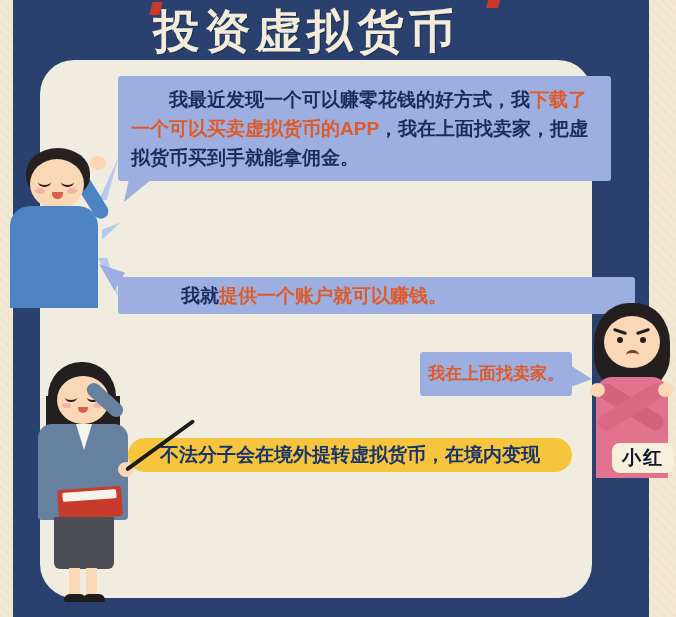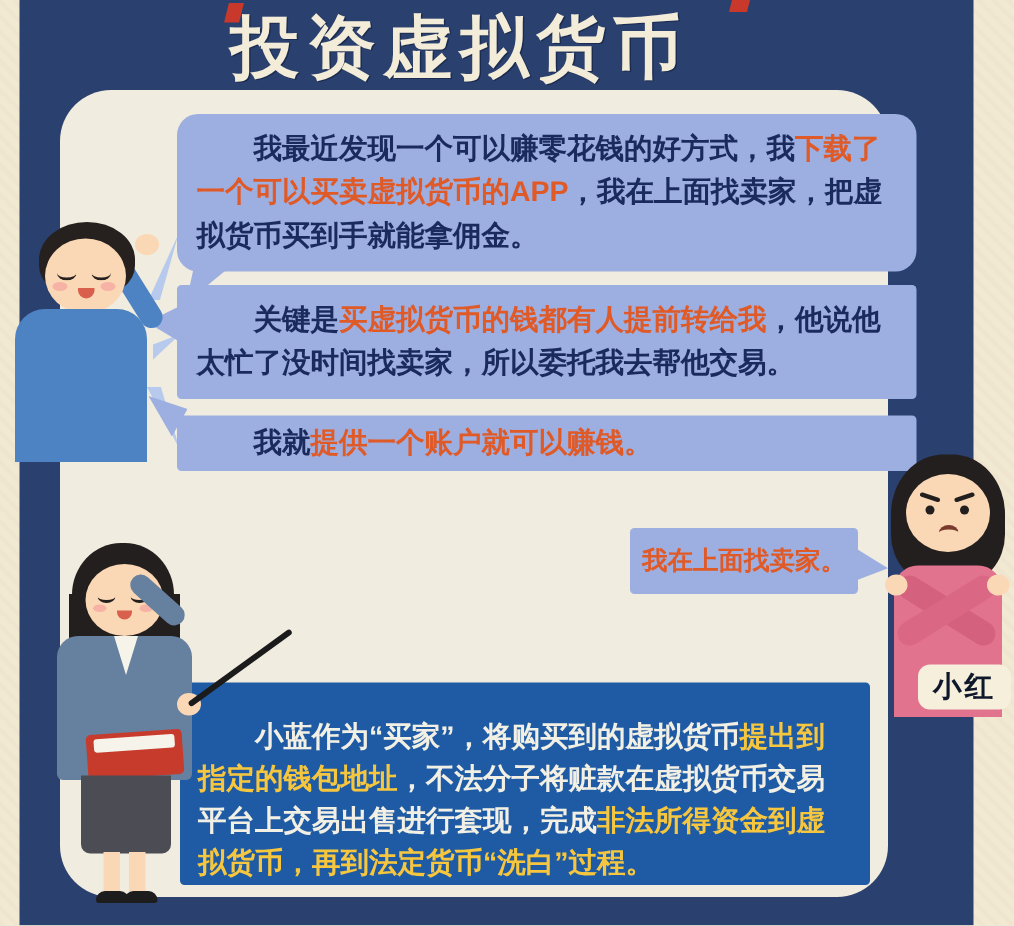--- a/index.html
+++ b/index.html
@@ -13,23 +13,23 @@
   .red-mark{position:absolute;background:#c9392b;}
   .mark1{left:151px;top:2px;width:10px;height:13px;transform:skewX(-14deg);}
   .mark2{left:487px;top:0;width:12px;height:8px;transform:skewX(-14deg);}
   .panel{position:absolute;left:40px;top:60px;width:552px;height:538px;background:#f0ecdf;border-radius:34px;}
 
   
   .bubble{position:absolute;background:#9dafe0;color:#1a2a5c;font-weight:700;
     font-size:19px;line-height:29px;border-radius:3px;}
   .bubble .txt-navy{color:#1a2a5c;}
   .bubble .txt-orange{color:#e05a28;}
-  .b1{left:118px;top:76px;width:467px;padding:9px 13px;text-indent:2em;border-radius:14px;}
+  .b1{left:118px;top:76px;width:467px;padding:9px 13px;text-indent:2em;}
   .b2{left:118px;top:190px;width:467px;padding:9px 13px;text-indent:2em;}
-  .b3{left:118px;top:277px;width:467px;padding:4px 13px;text-indent:2em;}
+  .b3{left:118px;top:277px;width:467px;padding:4px 25px;text-indent:2em;}
   .b4{left:420px;top:352px;width:152px;height:44px;line-height:44px;text-align:center;font-size:17px;}
   .tail{position:absolute;background:#9dafe0;}
   .tail-b1{left:6px;bottom:-21px;width:28px;height:23px;clip-path:polygon(0 100%,18% 0,100% 0);}
   .tail-b2{left:-20px;top:14px;width:22px;height:24px;clip-path:polygon(0 45%,100% 0,100% 100%);}
   .tail-b3{left:-19px;top:-13px;width:26px;height:27px;clip-path:polygon(0 0,100% 32%,60% 100%);}
   .tail-b4{right:-20px;top:12px;width:24px;height:24px;clip-path:polygon(0 0,100% 62%,0 100%);}
 
   
   .ray{position:absolute;background:#b7caee;}
   .ray1{left:99px;top:156px;width:20px;height:44px;clip-path:polygon(100% 0,0 100%,38% 100%);}
@@ -121,24 +121,20 @@
 
   <div class="ray ray1"></div>
   <div class="ray ray2"></div>
   <div class="ray ray3"></div>
 
   <div class="bubble b1">
     <span class="txt-navy">我最近发现一个可以赚零花钱的好方式，我</span><span class="txt-orange">下载了一个可以买卖虚拟货币的APP</span><span class="txt-navy">，我在上面找卖家，把虚拟货币买到手就能拿佣金。</span>
     <div class="tail tail-b1"></div>
   </div>
 
-  <div class="bubble b2">
-    <span class="txt-navy">关键是</span><span class="txt-orange">买虚拟货币的钱都有人提前转给我</span><span class="txt-navy">，他说他太忙了没时间找卖家，所以委托我去帮他交易。</span>
-    <div class="tail tail-b2"></div>
-  </div>
 
   <div class="bubble b3">
     <span class="txt-navy">我就</span><span class="txt-orange">提供一个账户就可以赚钱。</span>
     <div class="tail tail-b3"></div>
   </div>
 
   <div class="bubble b4">
     <span class="txt-orange">我在上面找卖家。</span>
     <div class="tail tail-b4"></div>
   </div>
@@ -167,25 +163,21 @@
       <div class="xh-mouth"></div>
     </div>
     <div class="xh-body"></div>
     <div class="xh-armA"></div>
     <div class="xh-armB"></div>
     <div class="xh-handA"></div>
     <div class="xh-handB"></div>
   </div>
   <div class="badge badge-xiaohong">小红</div>
 
-  <div class="warn-box">
-    <div class="warn-body">
-      <span class="txt-white">小蓝作为“买家”，将购买到的虚拟货币</span><span class="txt-yellow">提出到指定的钱包地址</span><span class="txt-white">，不法分子将赃款在虚拟货币交易平台上交易出售进行套现，完成</span><span class="txt-yellow">非法所得资金到虚拟货币，再到法定货币“洗白”过程。</span>
-    </div>
-  </div>
+  <div class="warn-pill">不法分子会在境外提转虚拟货币，在境内变现</div>
 
   <div class="char teacher">
     <div class="t-lockL"></div>
     <div class="t-lockR"></div>
     <div class="t-hair"></div>
     <div class="t-face">
       <div class="t-eye l"></div>
       <div class="t-eye r"></div>
       <div class="t-cheek l"></div>
       <div class="t-cheek r"></div>

